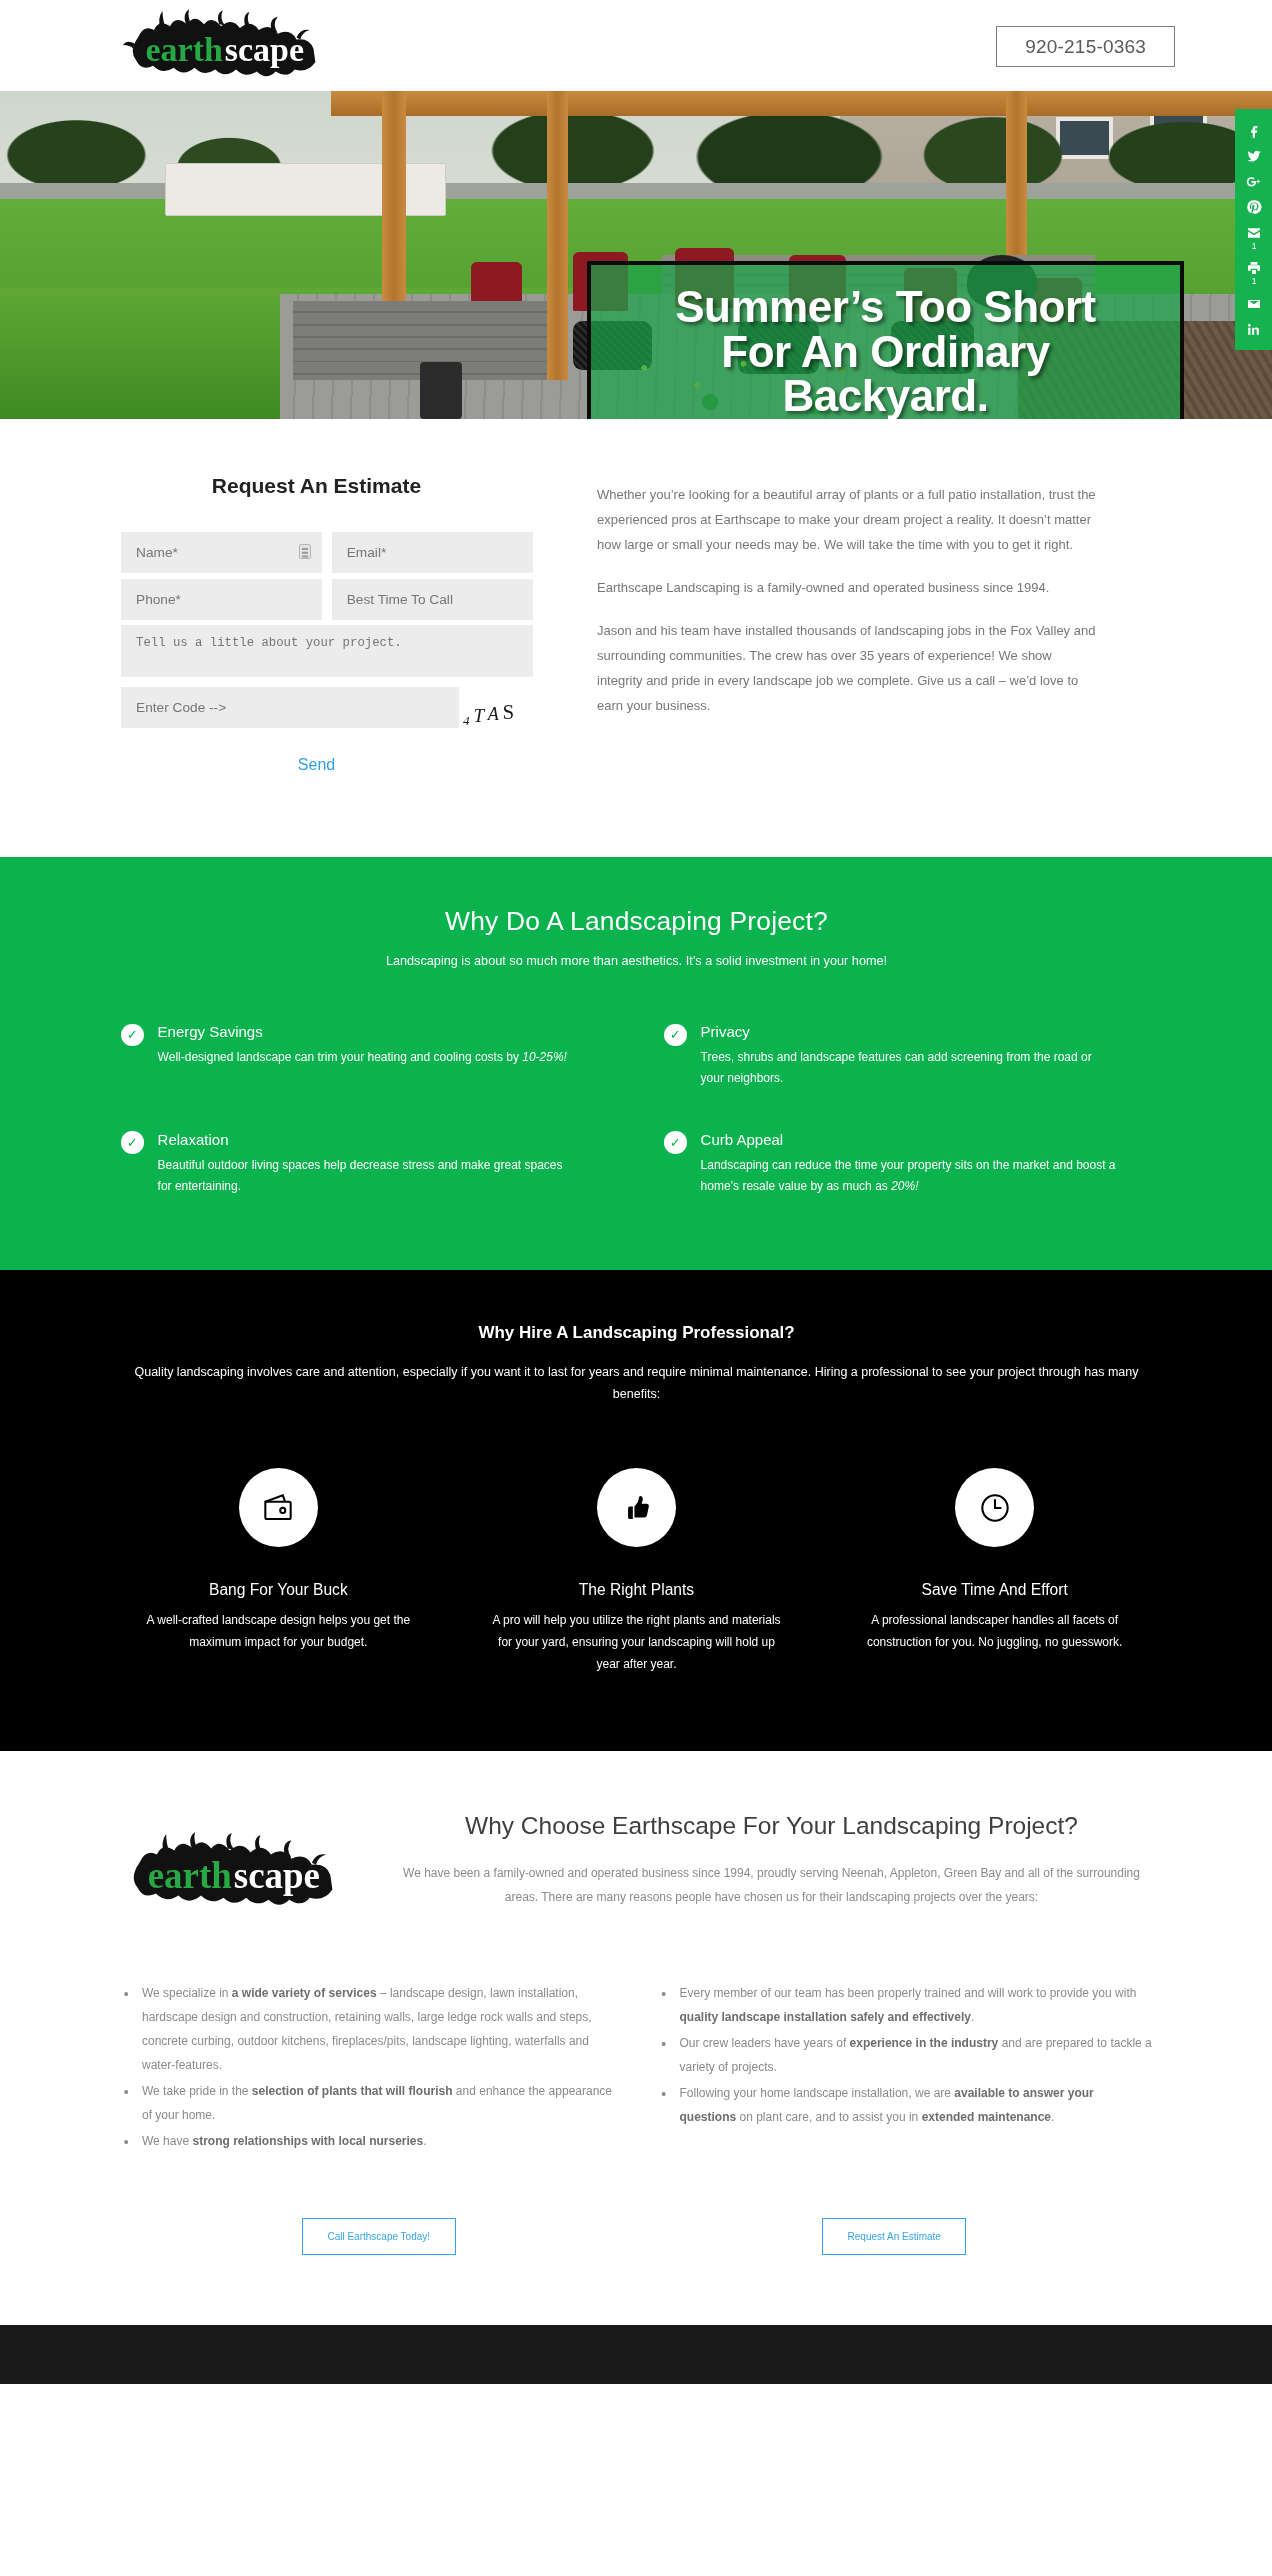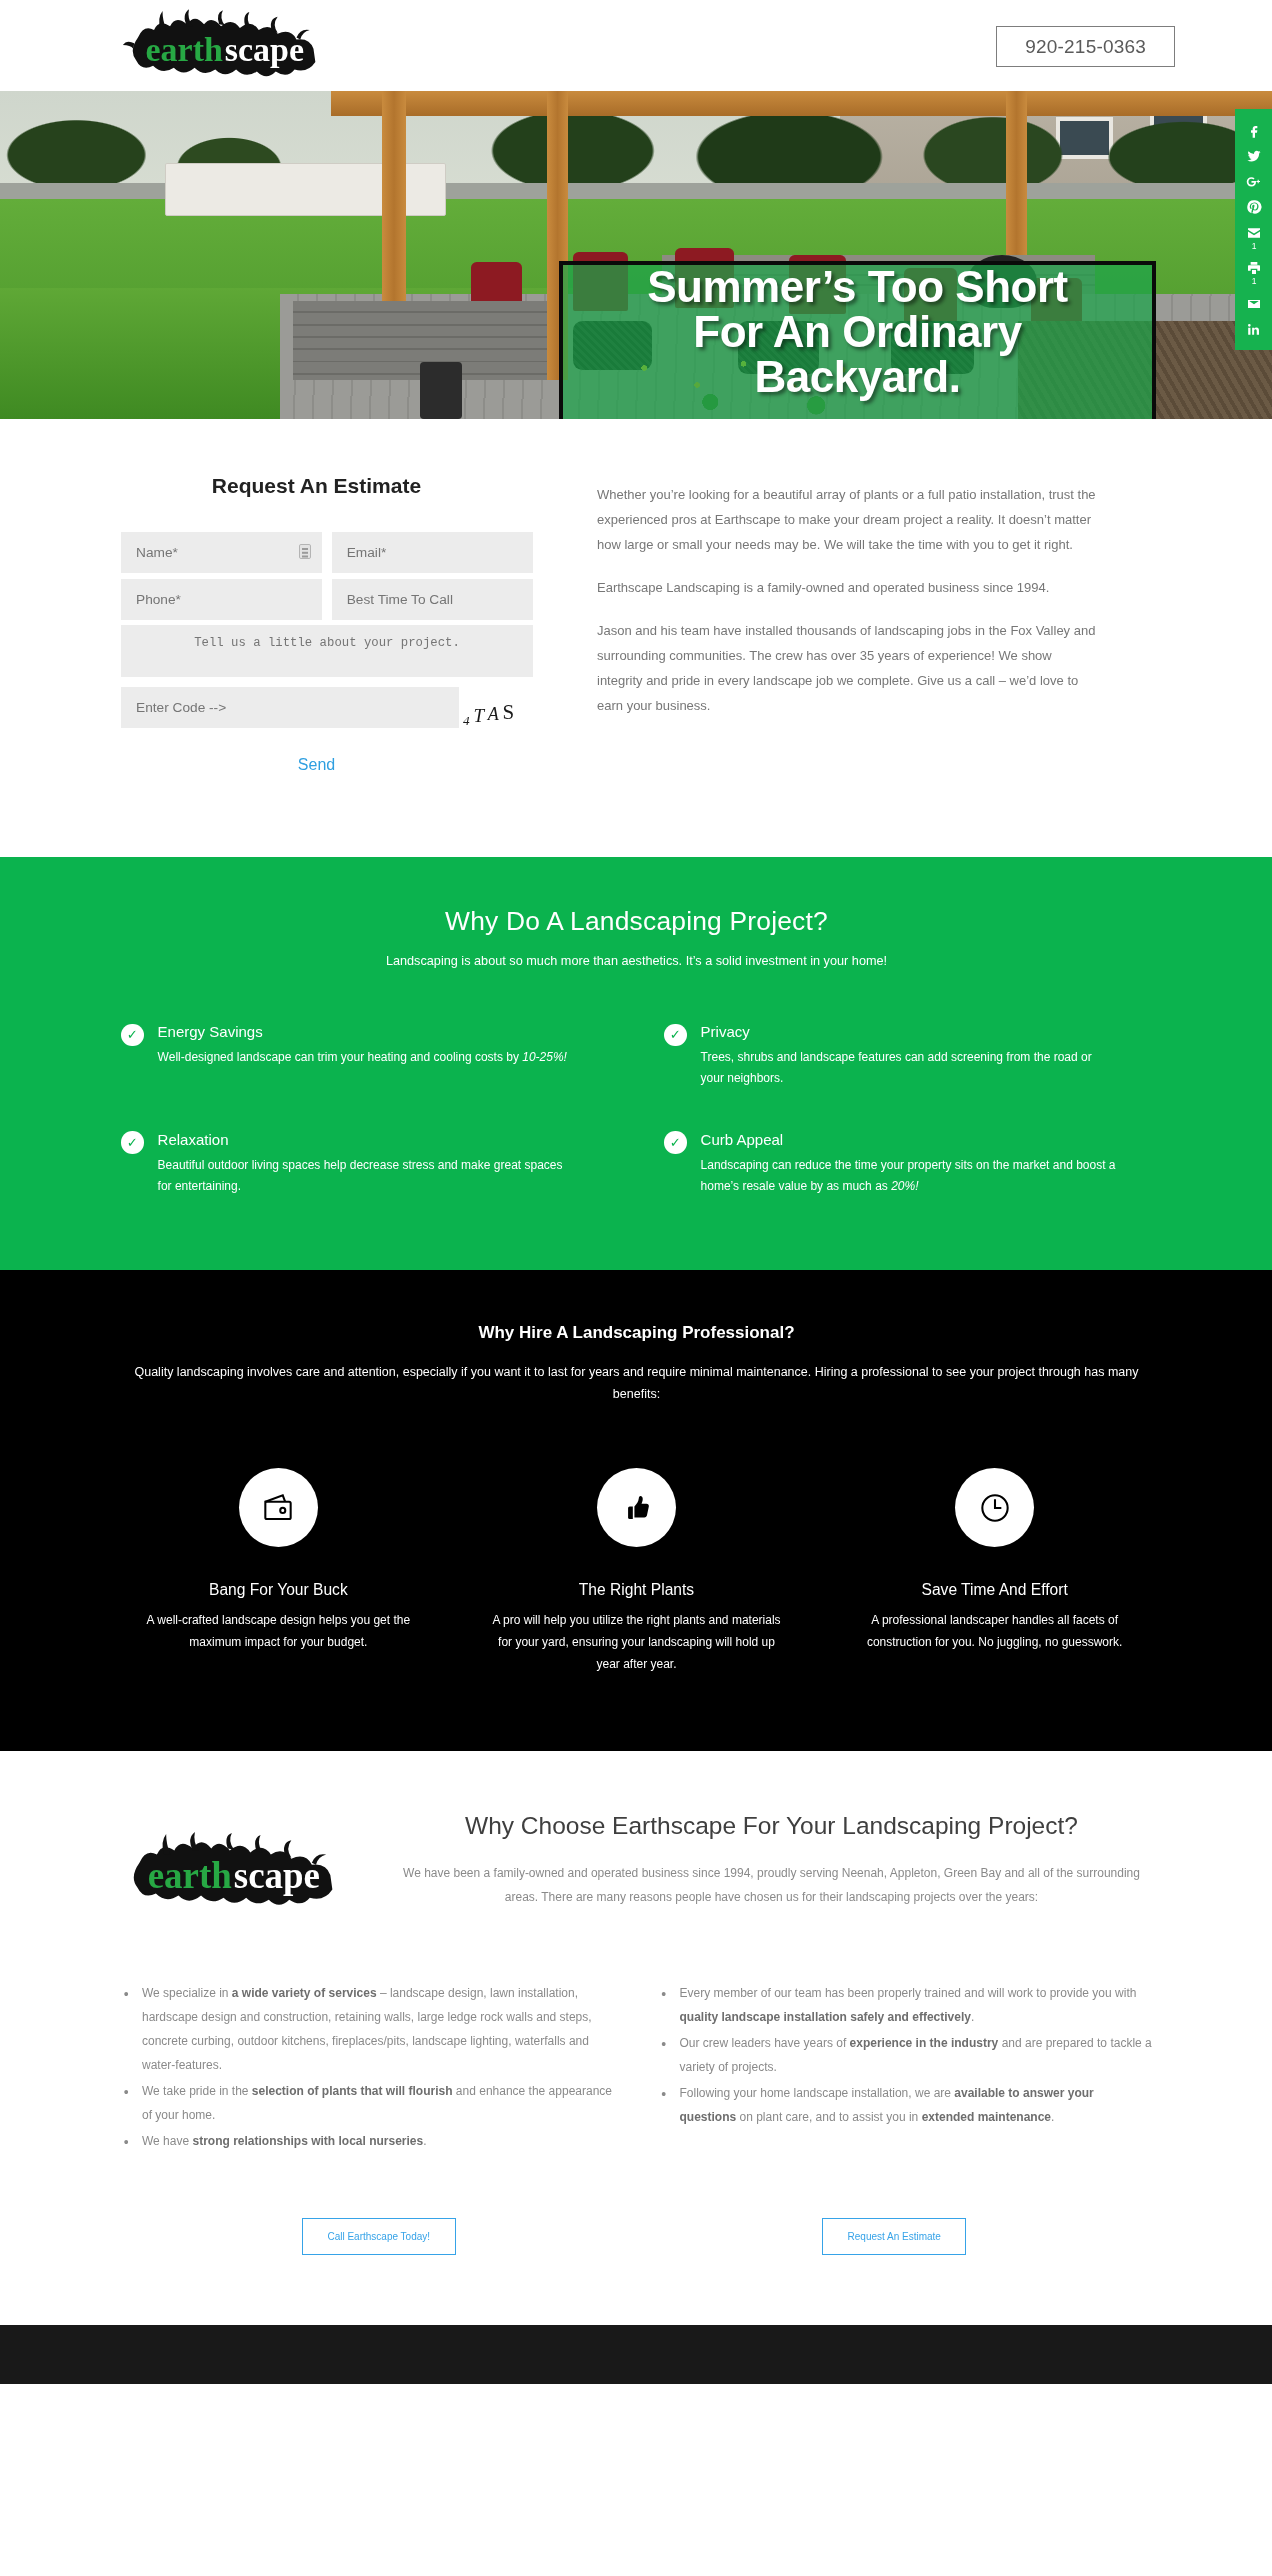--- a/index.html
+++ b/index.html
@@ -99,28 +99,28 @@
               radial-gradient(circle 4.7px at 70% 42%, #f3cf1c 0 60%, transparent 62%),
               radial-gradient(circle 4.7px at 85% 66%, #e0721a 0 60%, transparent 62%),
               radial-gradient(circle 13.2px at 30% 80%, #3f7f2a 0 60%, transparent 62%),
               radial-gradient(circle 15px at 62% 84%, #47892e 0 60%, transparent 62%);}
   .ph-planter { position:absolute; background:#2c2c2c; border-radius:3.8px; }
   .ph-mulch { position:absolute; right:0; bottom:0; width:20%; height:30%;
             background: repeating-linear-gradient(60deg,#6b5a45 0 4.7px,#5b4b38 4.7px 8.5px); }
 
   .hero-box {
     position: absolute;
-    left: 559px;
+    left: 587px;
     top: 170px;
     width: 597px;
     height: 182px;
     border: 4.7px solid #0a0a0a;
     background: rgba(28,163,74,.72);
     display: flex;
-    align-items: flex-start;
+    align-items: center;
     justify-content: center;
   }
   .hero-text {
     font-family: "Liberation Sans", sans-serif;
     font-weight: bold;
     font-size: 44px;
     line-height: 1.02;
     color: #fff;
     text-align: center;
     text-shadow: 2.8px 2.8px 3.8px rgba(0,0,0,.45);
@@ -202,21 +202,20 @@
     width: 100%;
     height: 52px;
     padding: 10.4px 15px;
     font-family: "Liberation Mono", monospace;
     font-size: 12.3px;
     color: #6f6f6f;
     resize: none;
     outline: none;
     display:block;
     margin-bottom: 5.7px;
-    text-align: center;
   }
   .captcha-row { display: flex; align-items: flex-end; gap: 4px; margin-top: 9.4px; }
   .captcha-input { width: 338px; }
   .captcha-img {
     font-family: "Liberation Serif", serif;
     font-style: italic;
     font-size: 18px;
     color: #1a1a1a;
     letter-spacing: 3.8px;
     user-select:none;

